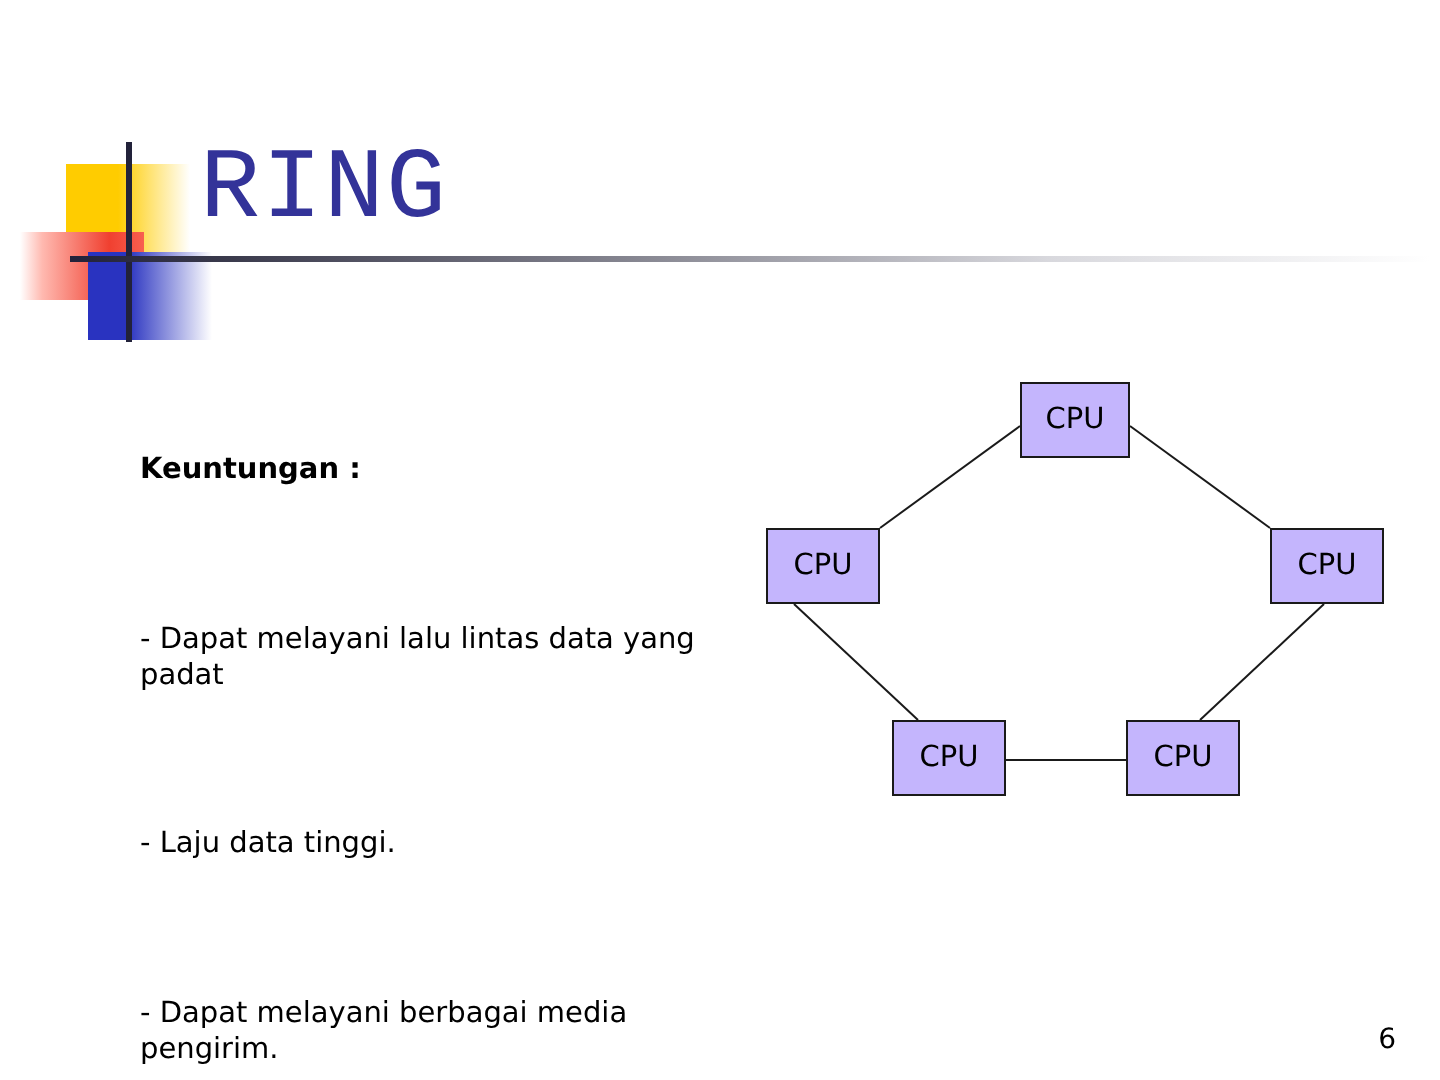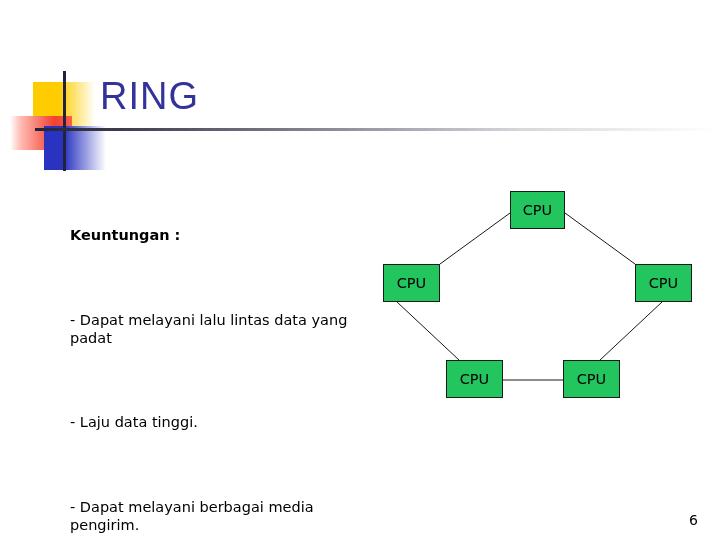--- a/index.html
+++ b/index.html
@@ -63,25 +63,25 @@
     width: 680px;
     height: 3px;
     background: linear-gradient(to right, #22223a 0%, #3b3b4d 12%, #8f8f99 45%, #d8d8dd 72%, #ffffff 100%);
   }
 
   
   #title {
     position: absolute;
     left: 100px;
     top: 74px;
-    font-size: 38px;
+    font-size: 50px;
     line-height: 44px;
     color: #333399;
     letter-spacing: 1px;
-    font-family: Liberation Sans, sans-serif;
+    font-family: Liberation Mono, monospace;
   }
 
   
   #body-text {
     position: absolute;
     left: 54px;
     top: 176px;
     width: 340px;
     font-size: 14.5px;
     line-height: 17.6px;
@@ -99,21 +99,21 @@
     width: 340px;
     height: 230px;
   }
   #diagram svg {
     position: absolute;
     left: 0;
     top: 0;
   }
   .node {
     position: absolute;
-    background: #22c55e;
+    background: #c4b5fd;
     border: 1px solid #1a1a1a;
     box-sizing: border-box;
     display: flex;
     align-items: center;
     justify-content: center;
     font-size: 14.5px;
     color: #000000;
     font-family: "DejaVu Sans", sans-serif;
   }
 

